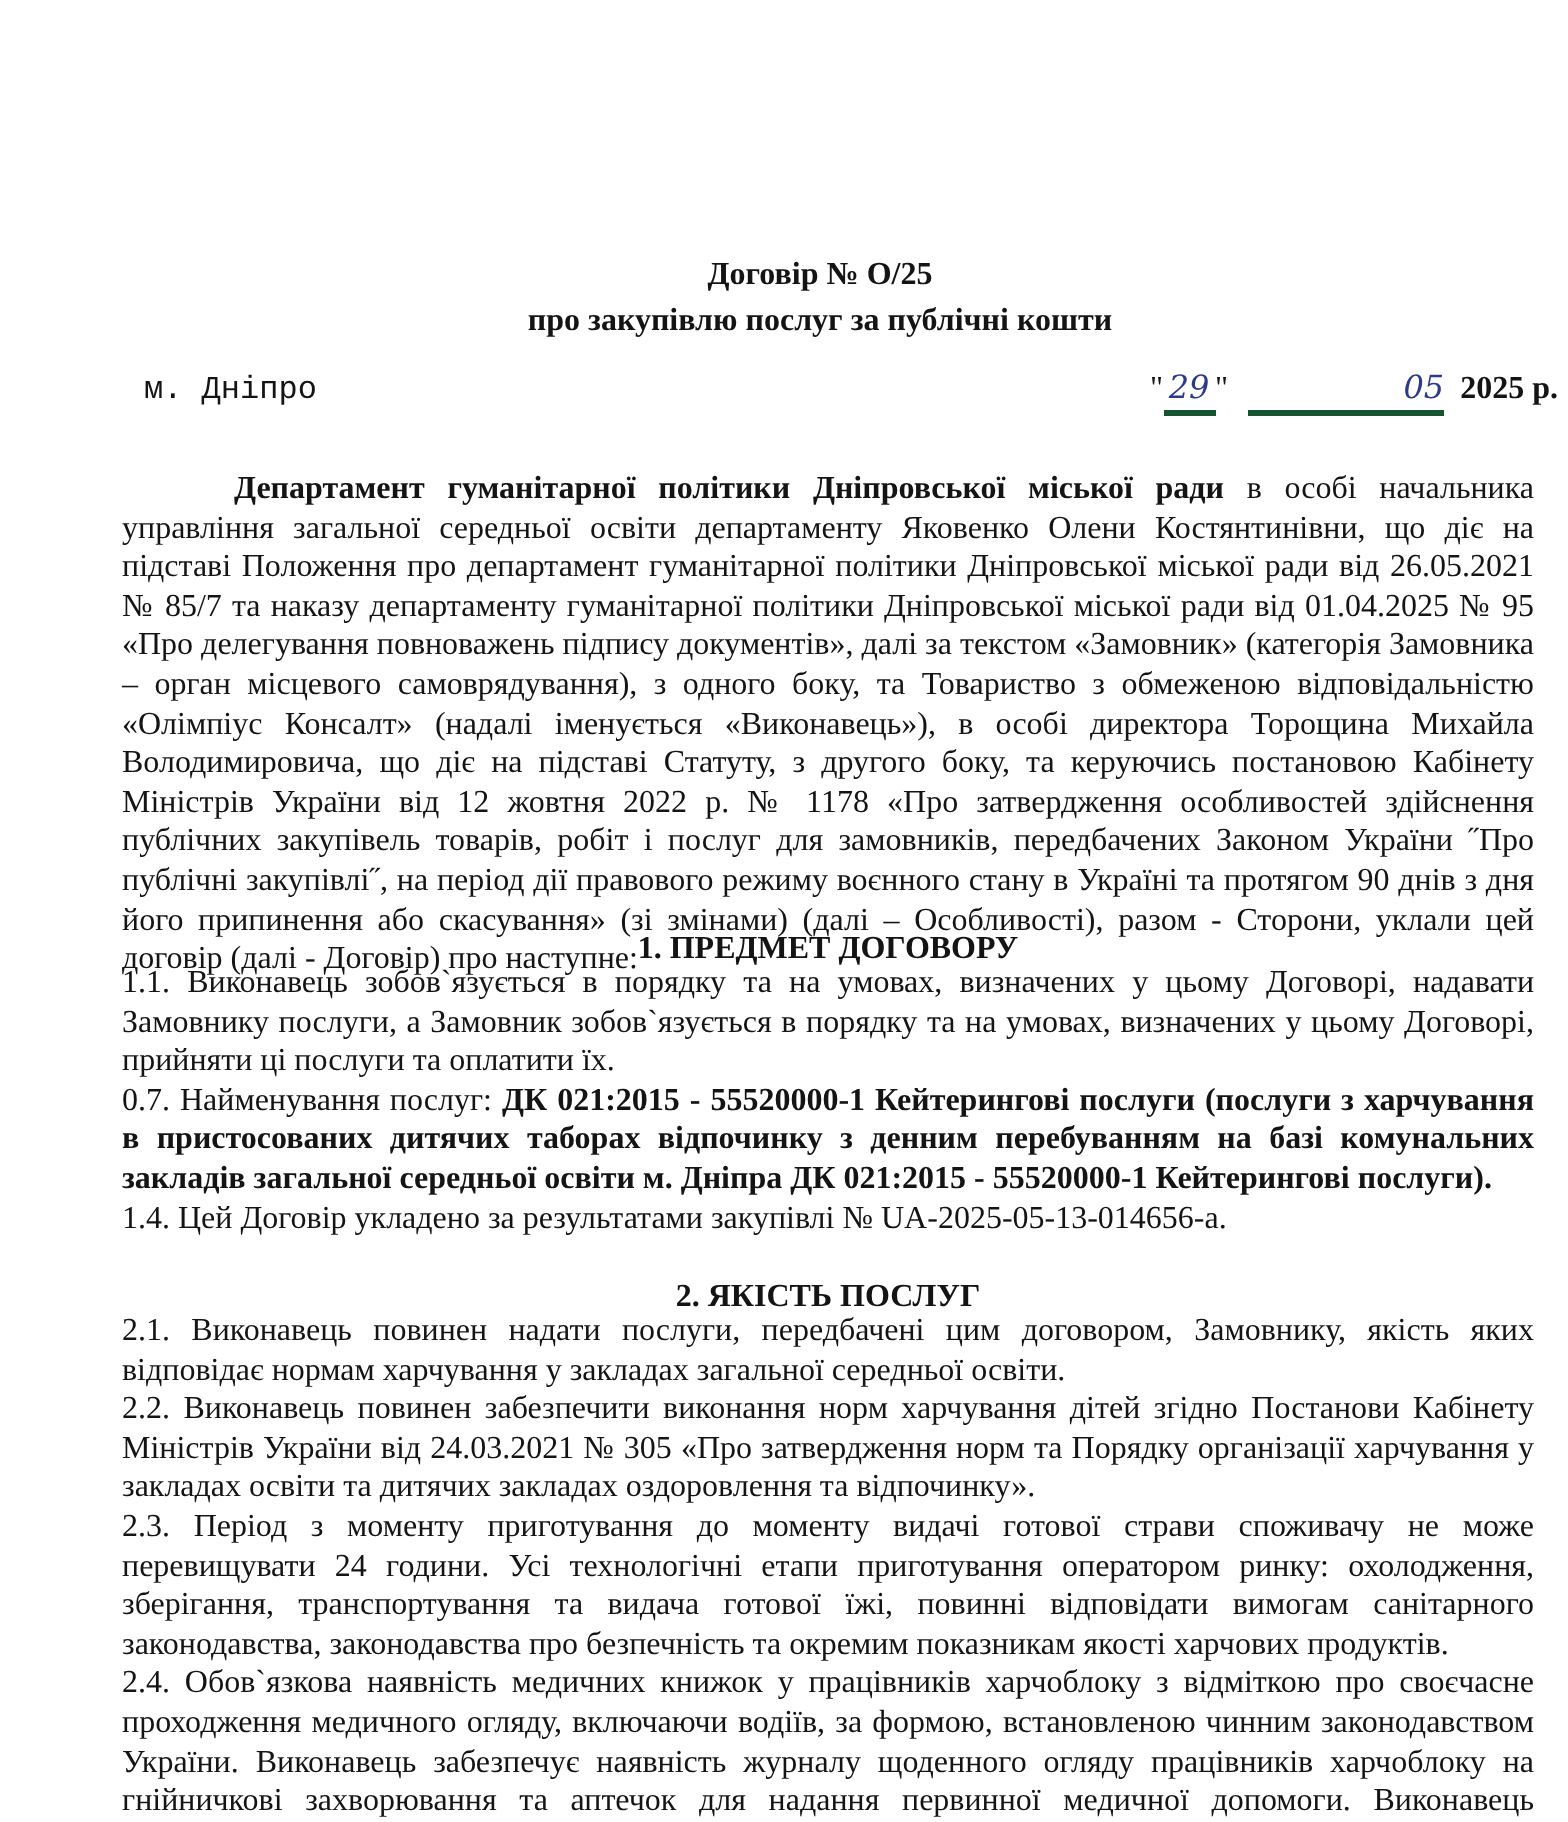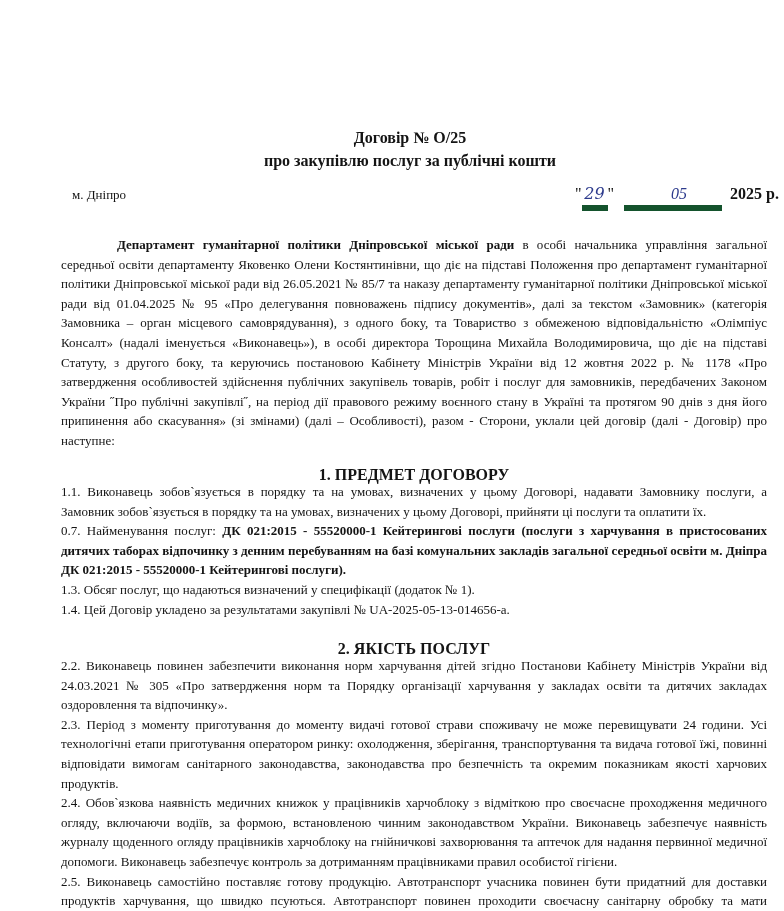--- a/index.html
+++ b/index.html
@@ -8,33 +8,33 @@
     font-family: "Liberation Serif", "DejaVu Serif", serif;
     color: #141414;
   }
   .page { position: absolute; left: 0; top: 0; width: 784px; height: 911px; margin-top: 45px; }
   .title {
     position: absolute; left: 0; width: 784px; text-align: center;
     font-weight: bold; font-size: 16px; line-height: 20px;
   }
   .t1 { top: 83px; left: 18px; }
   .t2 { top: 106px; left: 18px; }
-  .city { position: absolute; left: 72px; top: 140px; font-size: 13px; line-height: 20px; }
+  .city { position: absolute; left: 72px; top: 140px; font-size: 16px; line-height: 20px; font-family: Liberation Mono, monospace; }
   .date { position: absolute; left: 575px; top: 138px; font-size: 16px; line-height: 22px; white-space: nowrap; }
   .date .q { color: #141414; }
   .date .hand {
     font-family: "DejaVu Serif", serif; font-style: italic; color: #2c3a8c;
-    display: inline-block; border-bottom: 6px solid #14532d; text-align: center;
+    display: inline-block; border-bottom: 3px solid #14532d; text-align: center;
   }
   .date .day { width: 26px; }
-  .date .month { width: 98px; margin-left: 6px; text-align: center; padding-left: 12px; box-sizing: border-box; font-family: Liberation Serif, serif; }
+  .date .month { width: 98px; margin-left: 6px; text-align: right; padding-left: 12px; box-sizing: border-box; }
   .date .year { margin-left: 4px; font-weight: bold; }
   .body-text {
     position: absolute; left: 61px; width: 706px;
-    font-size: 13px; line-height: 19.6px; text-align: justify;
+    font-size: 16px; line-height: 19.6px; text-align: justify;
   }
   .intro { top: 190px; text-indent: 56px; }
   .intro b { font-weight: bold; }
   .section-head {
     position: absolute; left: 0; width: 784px; text-align: center;
     font-weight: bold; font-size: 16px; line-height: 20px;
   }
   .s1h { top: 420px; left: 22px; }
   .s1 { top: 437px; }
   .s2h { top: 594px; left: 22px; }
@@ -57,26 +57,26 @@
     <span class="hand month">05</span>
     <span class="year">2025 р.</span>
   </div>
 
   <div class="body-text intro"><b>Департамент гуманітарної політики Дніпровської міської ради</b><span> в особі начальника управління загальної середньої освіти департаменту Яковенко Олени Костянтинівни, що діє на підставі Положення про департамент гуманітарної політики Дніпровської міської ради від 26.05.2021 № 85/7 та наказу департаменту гуманітарної політики Дніпровської міської ради від 01.04.2025 № 95 «Про делегування повноважень підпису документів», далі за текстом «Замовник» (категорія Замовника – орган місцевого самоврядування),  з одного боку, та Товариство з обмеженою відповідальністю «Олімпіус Консалт» (надалі іменується «Виконавець»), в особі директора Торощина Михайла Володимировича, що діє на підставі Статуту, з другого боку, та керуючись постановою Кабінету Міністрів України від 12 жовтня 2022 р. № 1178 «Про затвердження особливостей здійснення публічних закупівель товарів, робіт і послуг для замовників, передбачених Законом України ˝Про публічні закупівлі˝, на період дії правового режиму воєнного стану в Україні та протягом 90 днів з дня його припинення або скасування» (зі змінами) (далі – Особливості), разом - Сторони, уклали цей договір (далі - Договір) про наступне:</span></div>
 
   <div class="section-head s1h">1. ПРЕДМЕТ ДОГОВОРУ</div>
   <div class="body-text s1">
     <p class="p">1.1. Виконавець зобов`язується в порядку та на умовах, визначених у цьому Договорі, надавати Замовнику послуги, а Замовник зобов`язується в порядку та на умовах, визначених у цьому Договорі, прийняти ці послуги та оплатити їх.</p>
     <p class="p"><span>0.7. Найменування послуг: </span><b>ДК 021:2015 - 55520000-1 Кейтерингові послуги (послуги з харчування в пристосованих дитячих таборах відпочинку з денним перебуванням на базі комунальних закладів загальної середньої освіти м. Дніпра ДК 021:2015 - 55520000-1 Кейтерингові послуги).</b></p>
-    <p class="p">1.3. Обсяг послуг, що надаються визначений у специфікації (додаток № 1).</p>
     <p class="p">1.4. Цей Договір укладено за результатами закупівлі № UA-2025-05-13-014656-а.</p>
   </div>
 
   <div class="section-head s2h">2. ЯКІСТЬ ПОСЛУГ</div>
   <div class="body-text s2">
+    <p class="p">2.1. Виконавець повинен надати послуги, передбачені цим договором, Замовнику, якість яких відповідає нормам харчування у закладах загальної середньої освіти.</p>
     <p class="p">2.2. Виконавець повинен забезпечити виконання норм харчування дітей згідно Постанови Кабінету Міністрів України від 24.03.2021 № 305 «Про затвердження норм та Порядку організації харчування у закладах освіти та дитячих закладах оздоровлення та відпочинку».</p>
     <p class="p">2.3. Період з моменту приготування до моменту видачі готової страви споживачу не може перевищувати 24 години. Усі технологічні етапи приготування оператором ринку: охолодження, зберігання, транспортування та видача готової їжі, повинні відповідати вимогам санітарного законодавства, законодавства про безпечність та окремим показникам якості харчових продуктів.</p>
     <p class="p">2.4. Обов`язкова наявність медичних книжок у працівників харчоблоку з відміткою про своєчасне проходження медичного огляду, включаючи водіїв, за формою, встановленою чинним законодавством України. Виконавець забезпечує наявність журналу щоденного огляду працівників харчоблоку на гнійничкові захворювання та аптечок для надання первинної медичної допомоги. Виконавець забезпечує контроль за дотриманням працівниками правил особистої гігієни.</p>
     <p class="p">2.5. Виконавець самостійно поставляє готову продукцію. Автотранспорт учасника повинен бути придатний для доставки продуктів харчування, що швидко псуються. Автотранспорт повинен проходити своєчасну санітарну обробку та мати відповідні довідки.</p>
 
   </div>
 
 </div>
 
 </body></html>

